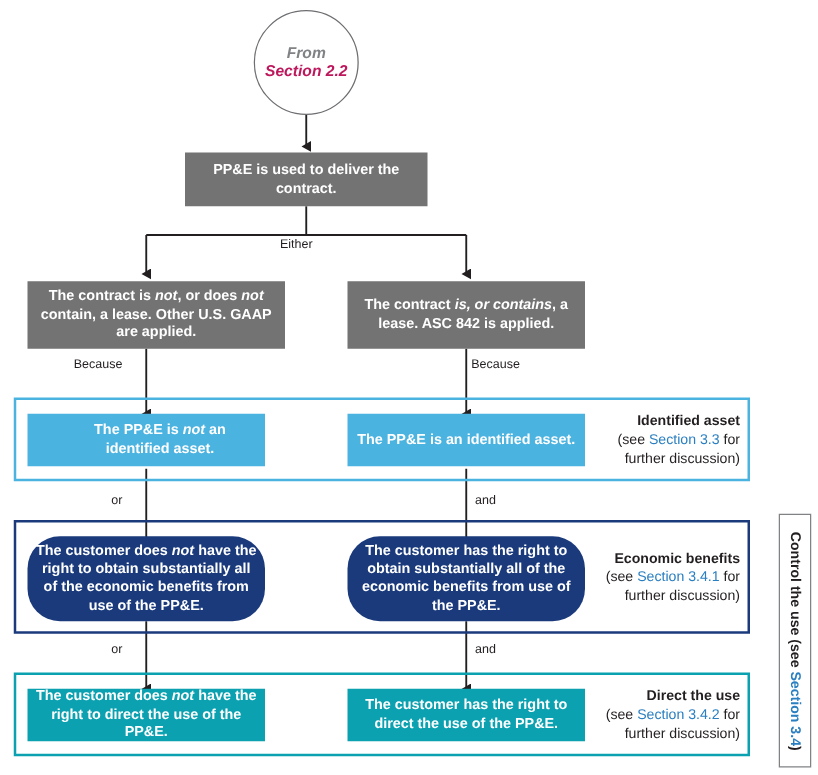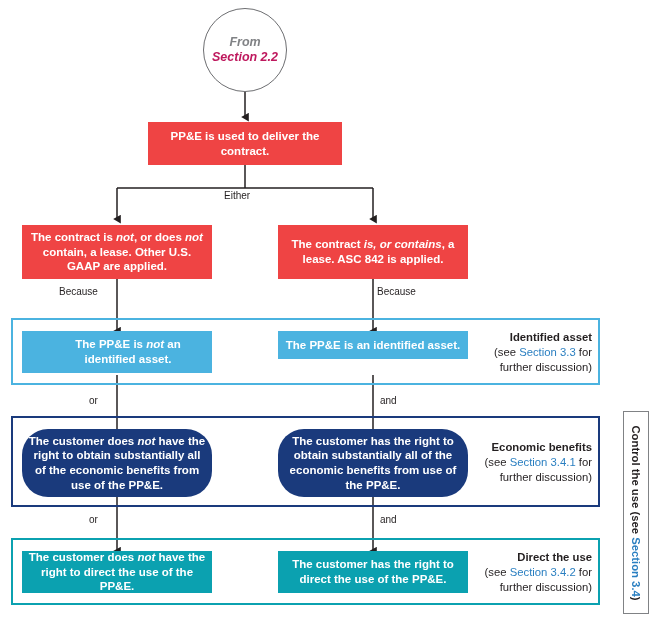--- a/index.html
+++ b/index.html
@@ -54,21 +54,21 @@
   .node {
     display: flex;
     align-items: center;
     justify-content: center;
     text-align: center;
     color: #ffffff;
     font-weight: 700;
     line-height: 1.28;
     padding: 4px 6px;
   }
-  .node-gray   { background: #ef4444; font-size: 11.5px; }
+  .node-gray   { background: #737373; font-size: 11.5px; }
   .node-blue   { background: #4bb3e0; font-size: 11.5px; }
   .node-navy   { background: #1a3a7c; font-size: 11.5px; border-radius: 26px; }
   .node-teal   { background: #0ba1b0; font-size: 11.5px; }
 
   .node i, .node em { font-style: italic; }
 
   
   .band {
     border-width: 2.2px;
     border-style: solid;
@@ -160,38 +160,38 @@
     <span class="from-label">From</span>
     <span class="sec-label">Section 2.2</span>
   </div>
 
   <div class="abs node node-gray" style="left:148px; top:122px; width:194px; height:43px;">
     <span>PP&amp;E is used to deliver the contract.</span>
   </div>
 
   <div class="abs edge-label" style="left:224px; top:190px;">Either</div>
 
-  <div class="abs node node-gray" style="left:22px; top:225px; width:190px; height:54px;">
+  <div class="abs node node-gray" style="left:22px; top:225px; width:206px; height:54px;">
     <span class="rich"><span>The contract is </span><i>not</i><span>, or does </span><i>not</i><span> contain, a lease. Other U.S. GAAP are applied.</span></span>
   </div>
 
   <div class="abs node node-gray" style="left:278px; top:225px; width:190px; height:54px;">
     <span class="rich"><span>The contract </span><i>is, or contains</i><span>, a lease. ASC 842 is applied.</span></span>
   </div>
 
   <div class="abs edge-label" style="left:59px; top:286px;">Because</div>
   <div class="abs edge-label" style="left:377px; top:286px;">Because</div>
 
   <div class="abs band band-identified" style="left:11px; top:318px; width:589px; height:67px;"></div>
 
   <div class="abs node node-blue" style="left:22px; top:331px; width:190px; height:42px;padding-left:28px;">
     <span class="rich"><span>The PP&amp;E is </span><i>not</i><span> an identified asset.</span></span>
   </div>
 
-  <div class="abs node node-blue" style="left:278px; top:331px; width:190px; height:28px;justify-content:center;">
+  <div class="abs node node-blue" style="left:278px; top:331px; width:190px; height:42px;justify-content:center;">
     <span class="rich"><span>The PP&amp;E is an identified asset.</span></span>
   </div>
 
   <div class="abs band-caption" style="left:476px; top:330px; width:116px;">
     <span class="cap-title">Identified asset</span>
     <span>(see </span><span class="lnk">Section 3.3</span><span> for further discussion)</span>
   </div>
 
   <div class="abs edge-label" style="left:89px; top:395px;">or</div>
   <div class="abs edge-label" style="left:380px; top:395px;">and</div>

